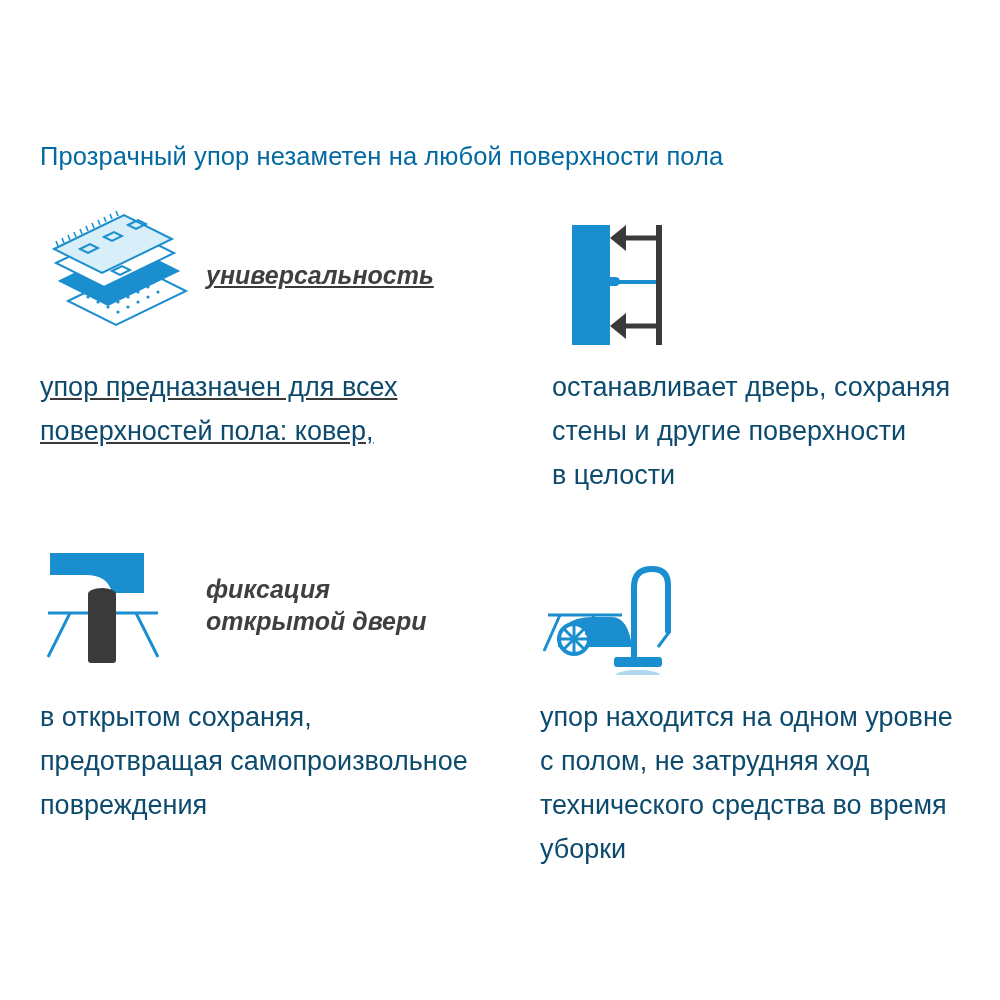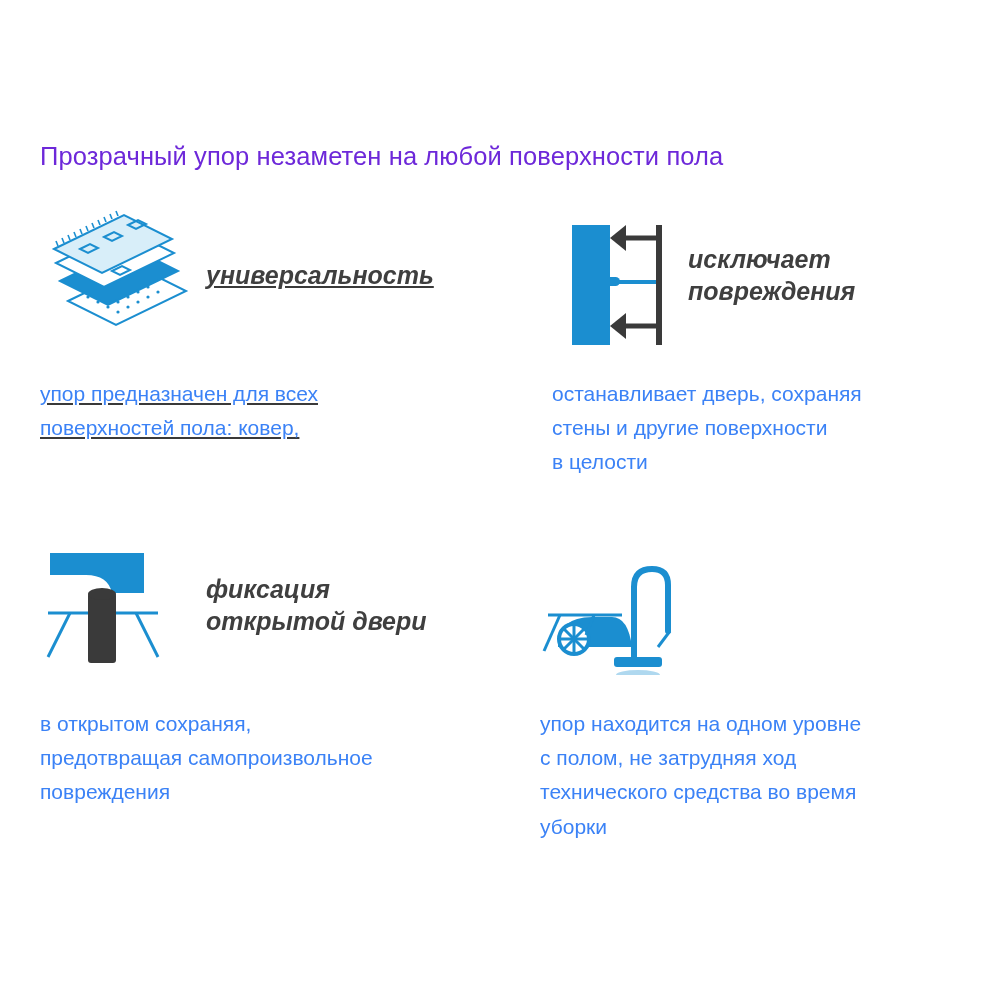--- a/index.html
+++ b/index.html
@@ -21,21 +21,21 @@
     left: 0; top: 0;
     width: 1000px;
     height: 1000px;
   }
 
   .headline {
     position: absolute;
     left: 40px;
     top: 142px;
     font-size: 25.5px;
-    color: #6d28d9;
+    color: #0369a1;
     letter-spacing: 0.1px;
     white-space: nowrap;
   }
 
   .grid {
     position: absolute;
     left: 0;
     top: 205px;
     width: 1000px;
   }
@@ -69,24 +69,24 @@
     font-size: 25px;
     font-weight: bold;
     font-style: italic;
     color: #3f3f3f;
     line-height: 1.28;
     padding-left: 6px;
   }
   .title .ln { display: block; }
 
   .body-text {
-    font-size: 21px;
+    font-size: 27px;
     line-height: 1.63;
-    color: #3b82f6;
-    margin-top: 32px;
+    color: #0c4a6e;
+    margin-top: 20px;
   }
   .body-text .ln { display: block; white-space: nowrap; }
 
   .c2 .body-text, .c4 .body-text { }
 </style>
 </head>
 <body>
 
 <div class="page">
 
@@ -179,24 +179,20 @@
 
             <line x1="74" y1="33" x2="104" y2="33" stroke="#3a3a3a" stroke-width="5"></line>
             <polygon points="74,20 74,46 58,33" fill="#3a3a3a"></polygon>
 
             <line x1="60" y1="77" x2="104" y2="77" stroke="#1b8ed0" stroke-width="4"></line>
 
             <line x1="74" y1="121" x2="104" y2="121" stroke="#3a3a3a" stroke-width="5"></line>
             <polygon points="74,108 74,134 58,121" fill="#3a3a3a"></polygon>
           </svg>
         </div>
-        <div class="title">
-          <span class="ln">исключает</span>
-          <span class="ln">повреждения</span>
-        </div>
       </div>
       <div class="body-text">
         <span class="ln">останавливает дверь, сохраняя</span>
         <span class="ln">стены и другие поверхности</span>
         <span class="ln">в целости</span>
       </div>
     </div>
 
     <div class="cell c3">
       <div class="head-row">

